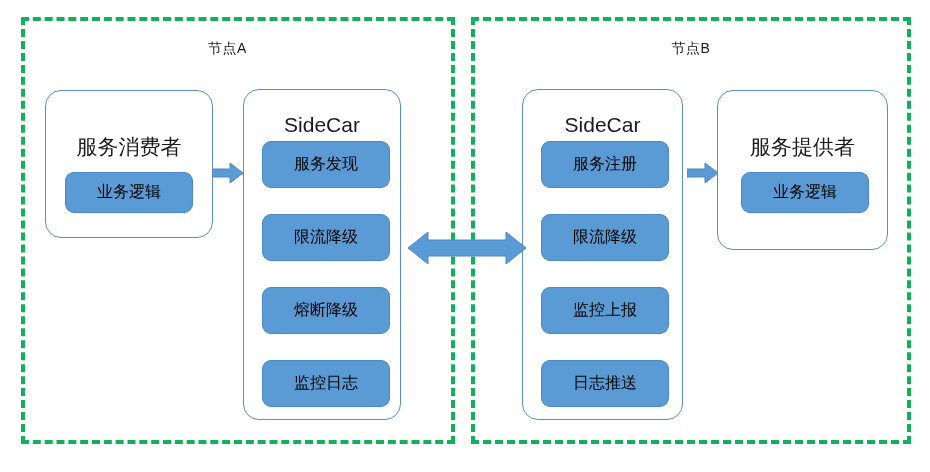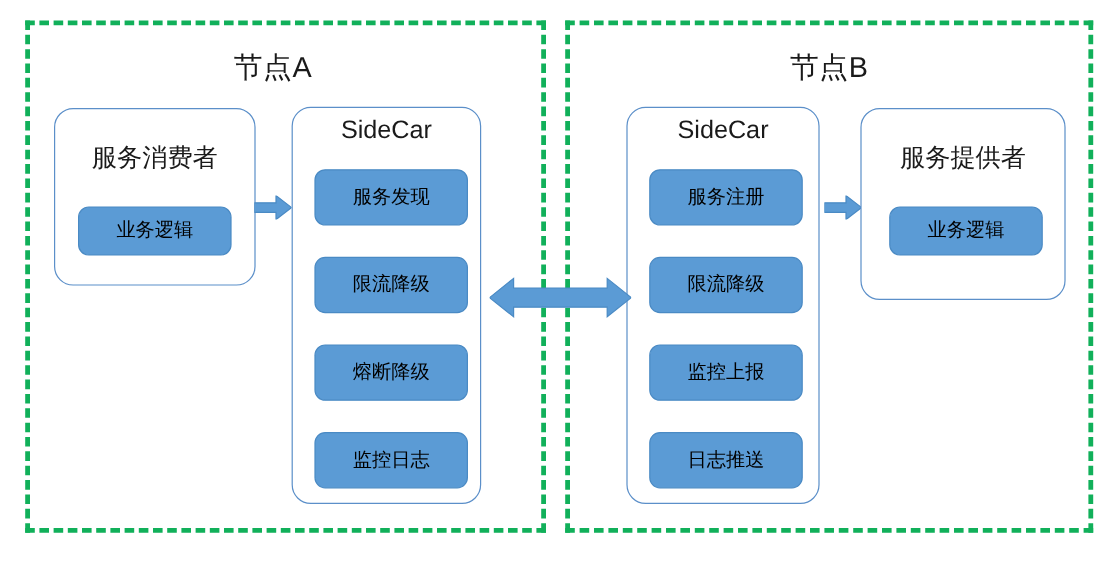--- a/index.html
+++ b/index.html
@@ -23,21 +23,21 @@
     position: absolute;
     border: 4px dashed #11B05A;
     box-sizing: border-box;
     background: transparent;
   }
   #node-a-zone { left: 21px;  top: 17px; width: 434px; height: 427px; }
   #node-b-zone { left: 471px; top: 17px; width: 440px; height: 427px; }
 
   .node-title {
     position: absolute;
-    font-size: 24px;
+    font-size: 14px;
     color: #1a1a1a;
     letter-spacing: 0.5px;
     white-space: nowrap;
     text-align: center;
   }
   #node-a-title { left: 0;   top: 40px; width: 455px; }
   #node-b-title { left: 471px; top: 40px; width: 440px; }
 
   
   .rbox {
@@ -48,20 +48,21 @@
     box-sizing: border-box;
   }
   .rbox-title {
     position: absolute;
     left: 0;
     width: 100%;
     text-align: center;
     font-size: 21px;
     color: #1a1a1a;
     white-space: nowrap;
+    margin-top: 16px;
   }
 
   #consumer-box { left: 45px;  top: 90px;  width: 168px; height: 148px; }
   #consumer-box .rbox-title { top: 26px; }
 
   #provider-box { left: 717px; top: 90px;  width: 171px; height: 160px; }
   #provider-box .rbox-title { top: 26px; }
 
   #sidecar-a-box { left: 243px; top: 89px;  width: 158px; height: 331px; }
   #sidecar-a-box .rbox-title { top: 7px; }

